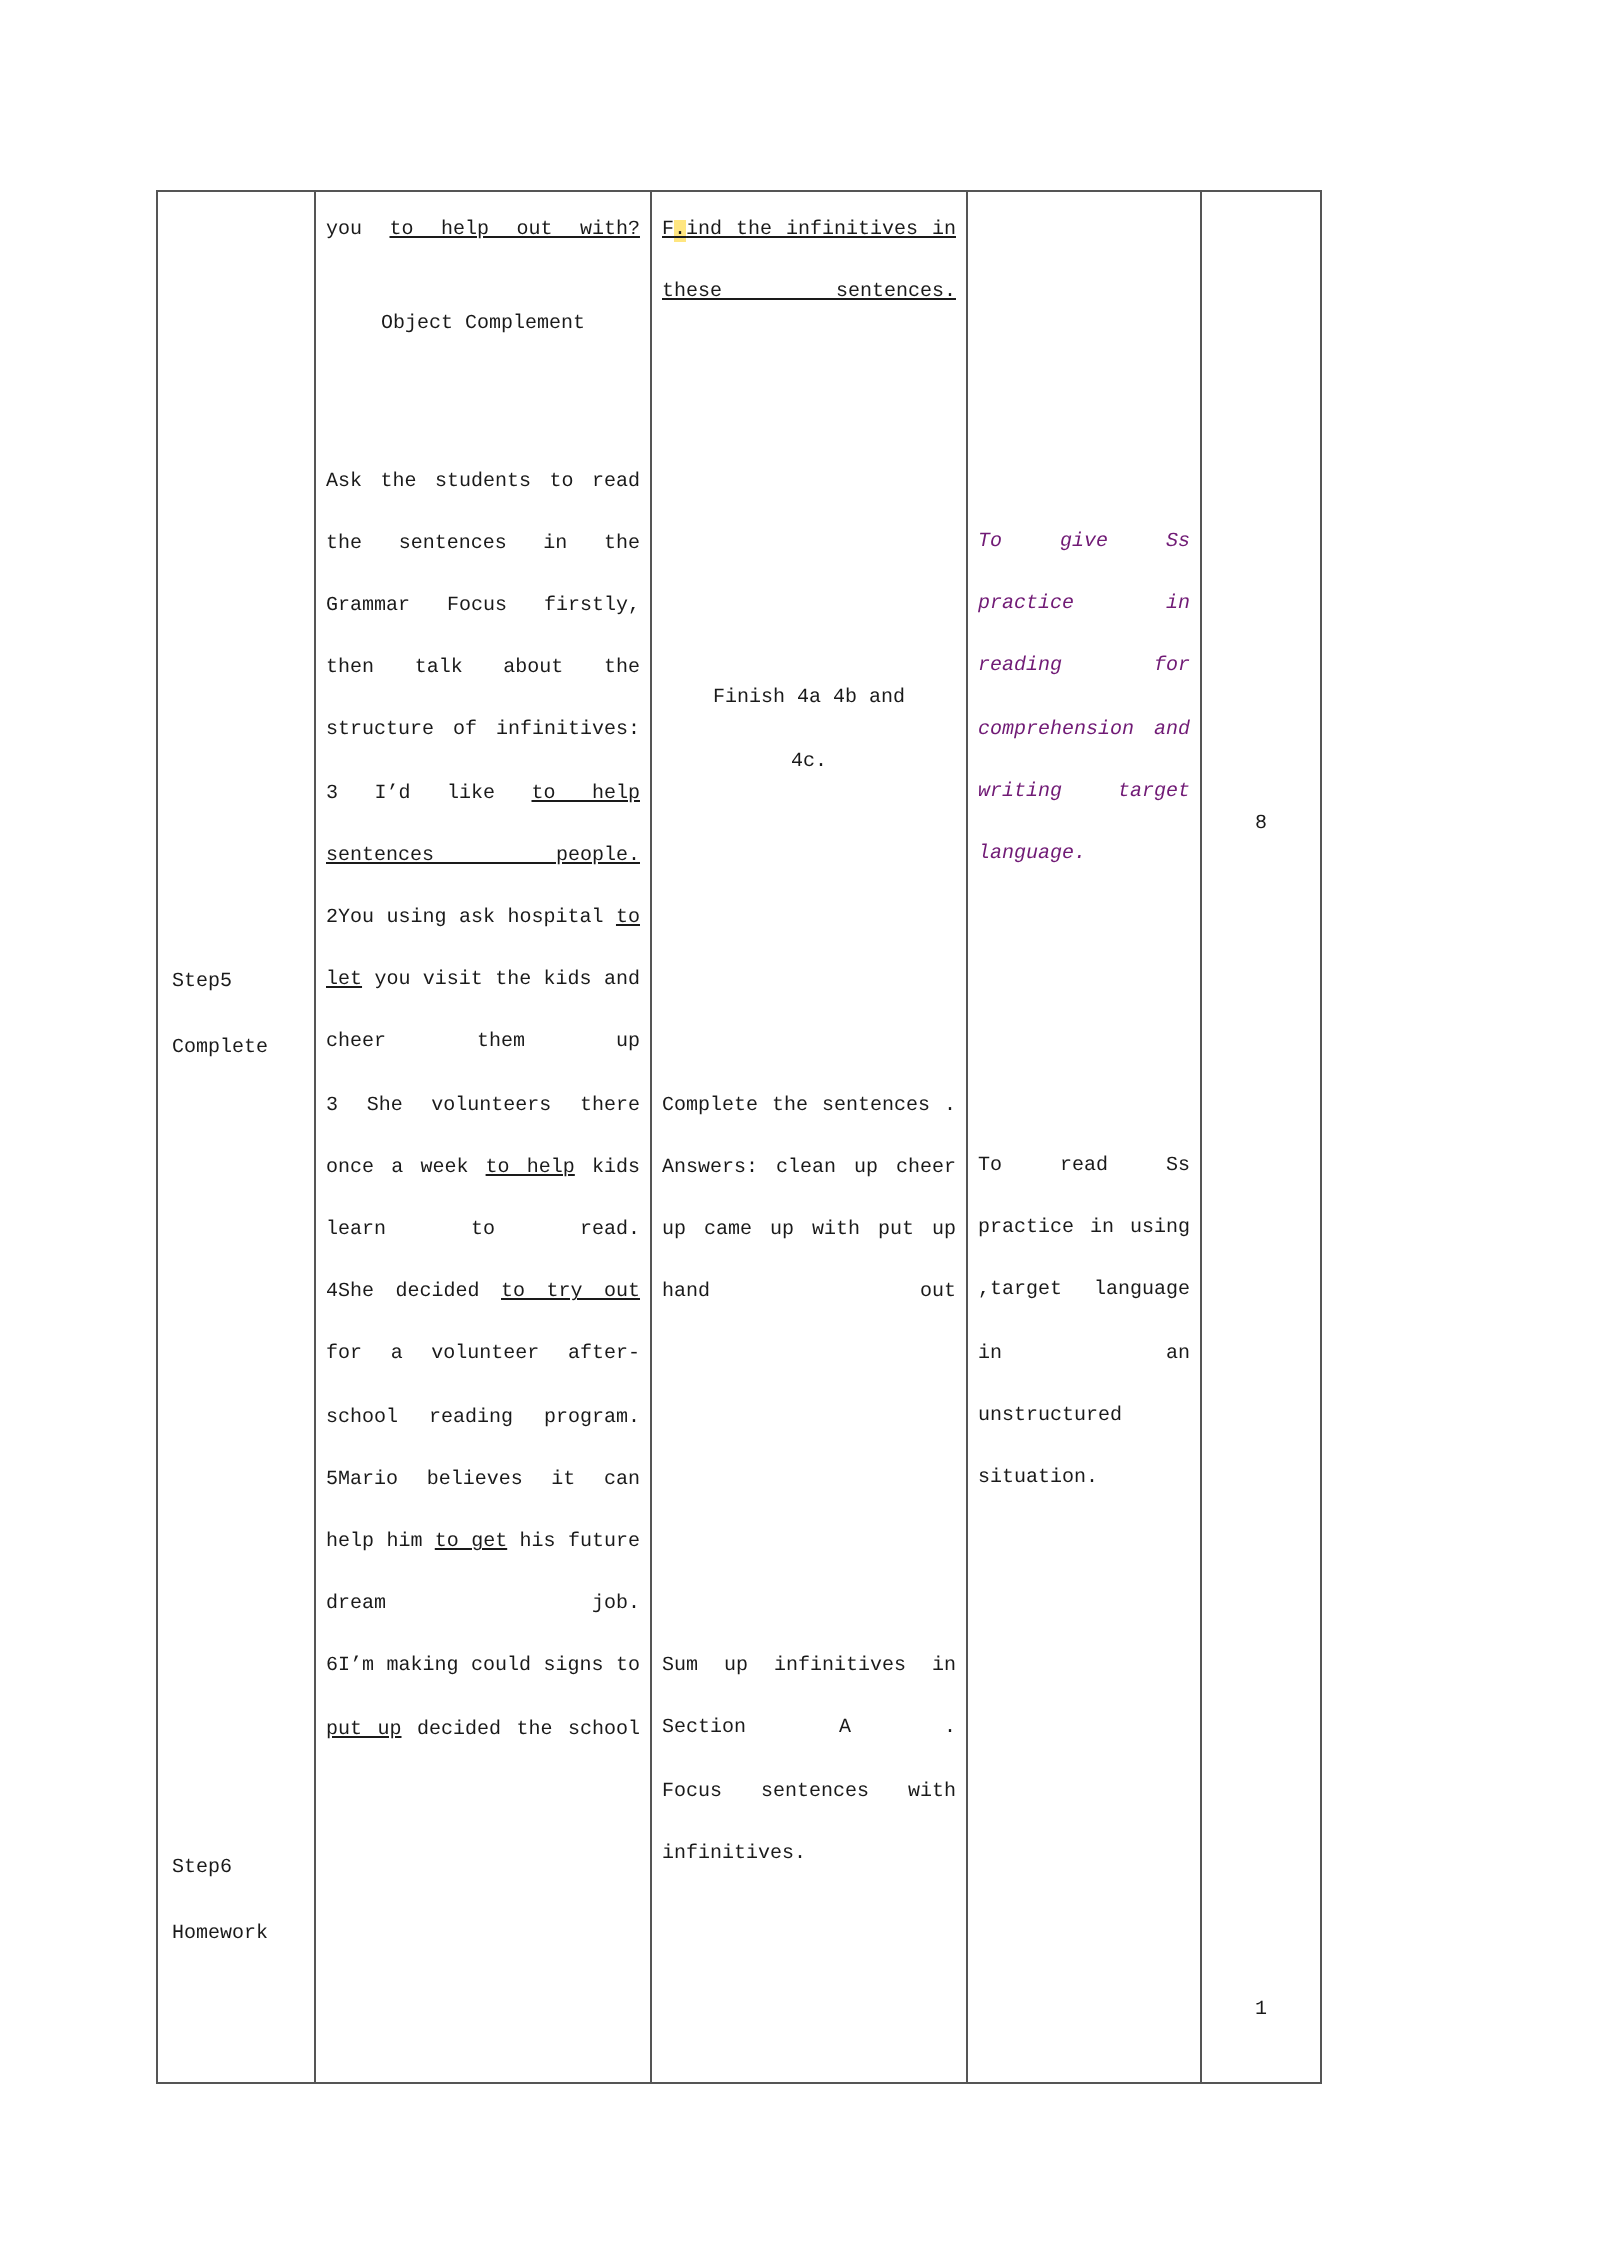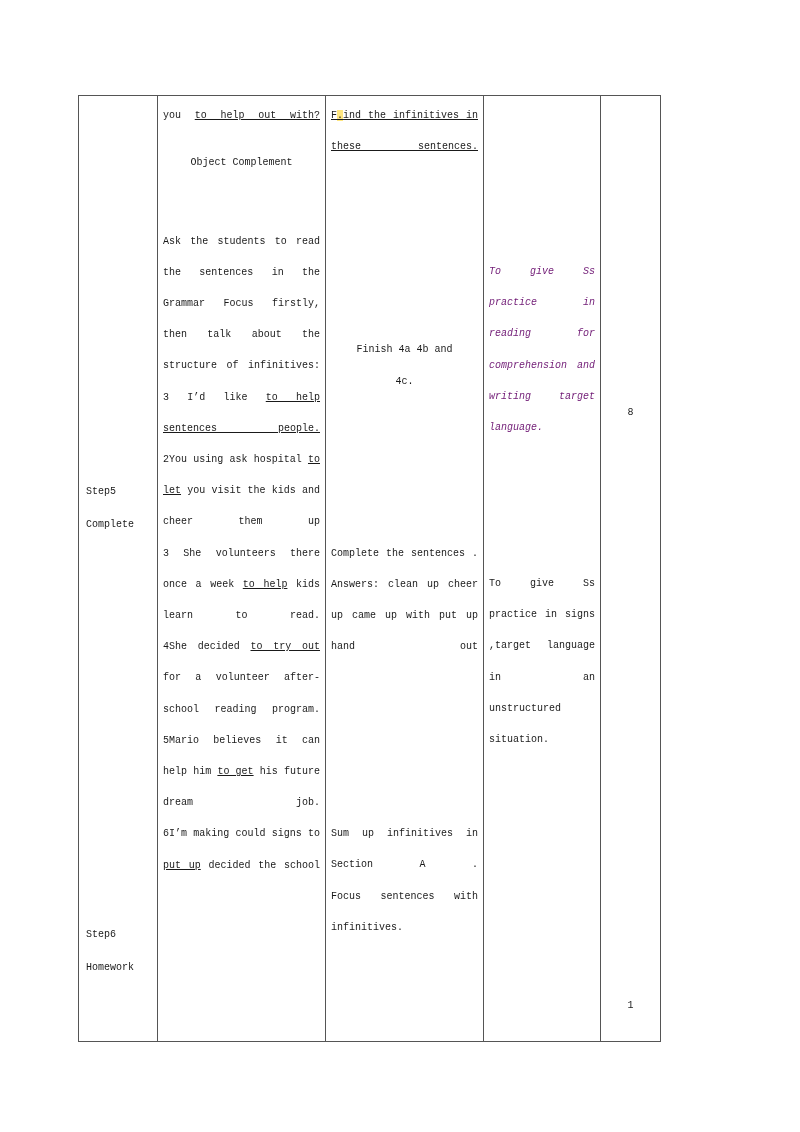--- a/index.html
+++ b/index.html
@@ -180,21 +180,21 @@
           <span class="spacer-line"></span>
           <span class="spacer-line"></span>
           <span class="spacer-line"></span>
           <span class="spacer-line"></span>
           <span class="spacer-line"></span>
           <p class="j lastjust red-italic">To give Ss practice in reading for comprehension and writing target language.</p>
           <span class="spacer-line"></span>
           <span class="spacer-line"></span>
           <span class="spacer-line"></span>
           <span class="spacer-line"></span>
-          <p class="j lastjust">To give Ss practice in signs ,target language in an unstructured situation.</p>
+          <p class="j lastjust">To read Ss practice in using ,target language in an unstructured situation.</p>
         </td>
 
         <td class="cell-time num-cell">
           <span class="spacer-line"></span>
           <span class="spacer-line"></span>
           <span class="spacer-line"></span>
           <span class="spacer-line"></span>
           <span class="spacer-line"></span>
           <span class="spacer-line"></span>
           <span class="spacer-line"></span>

